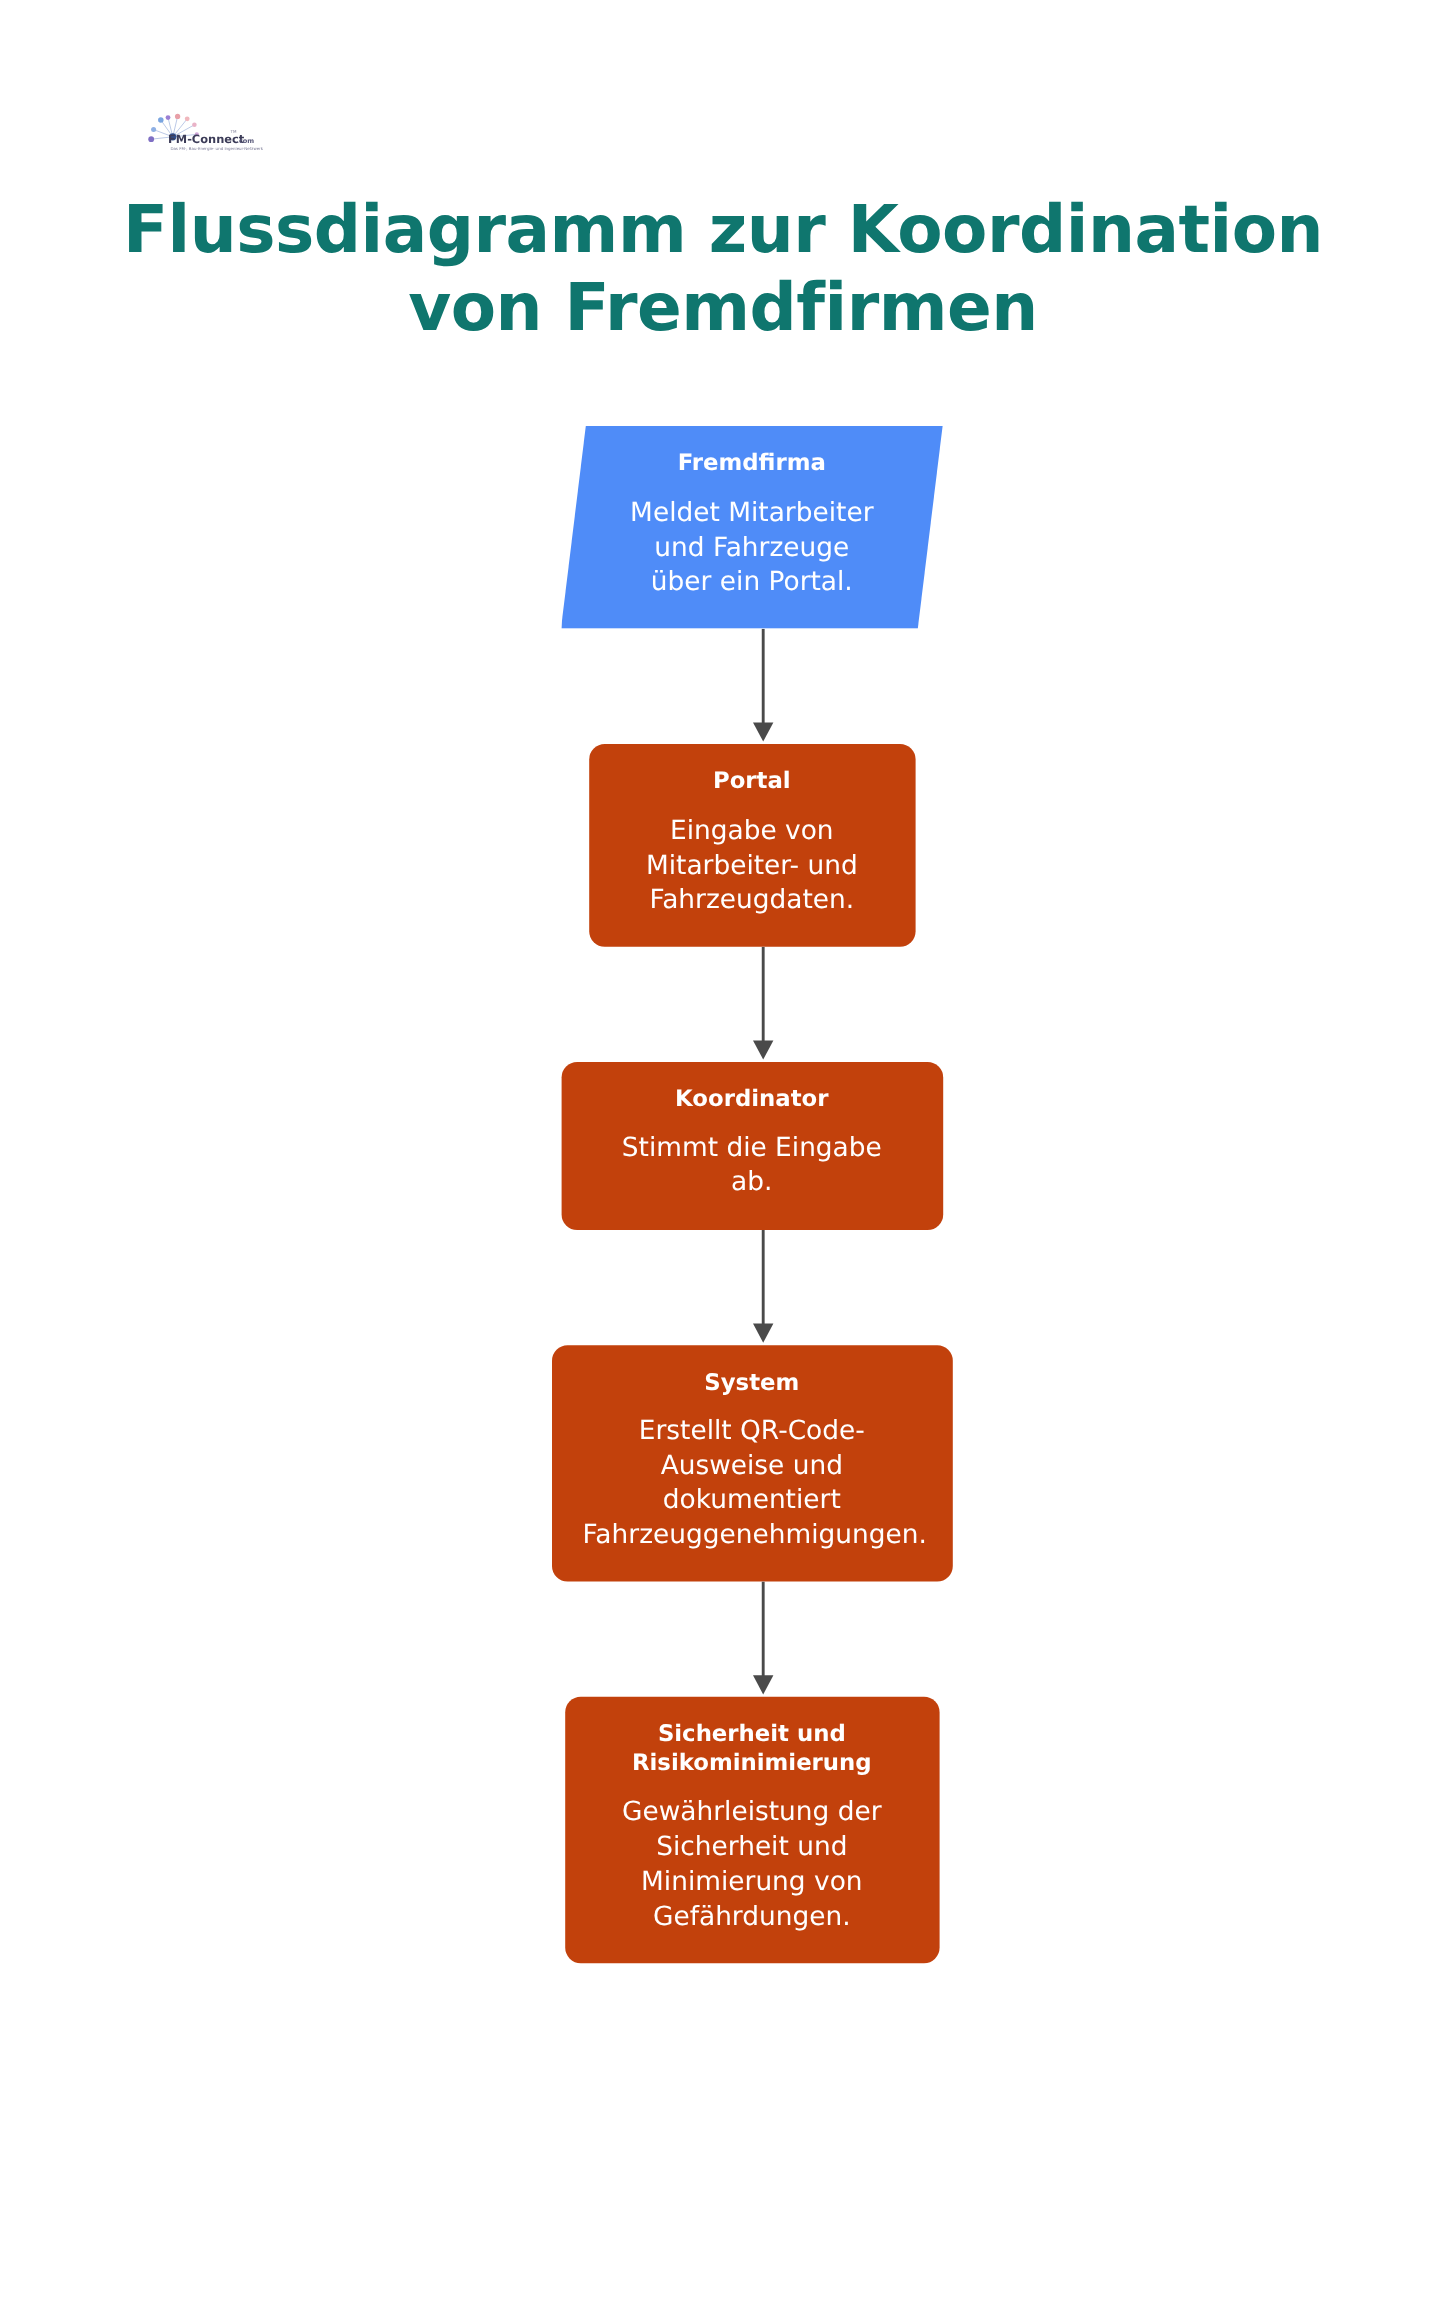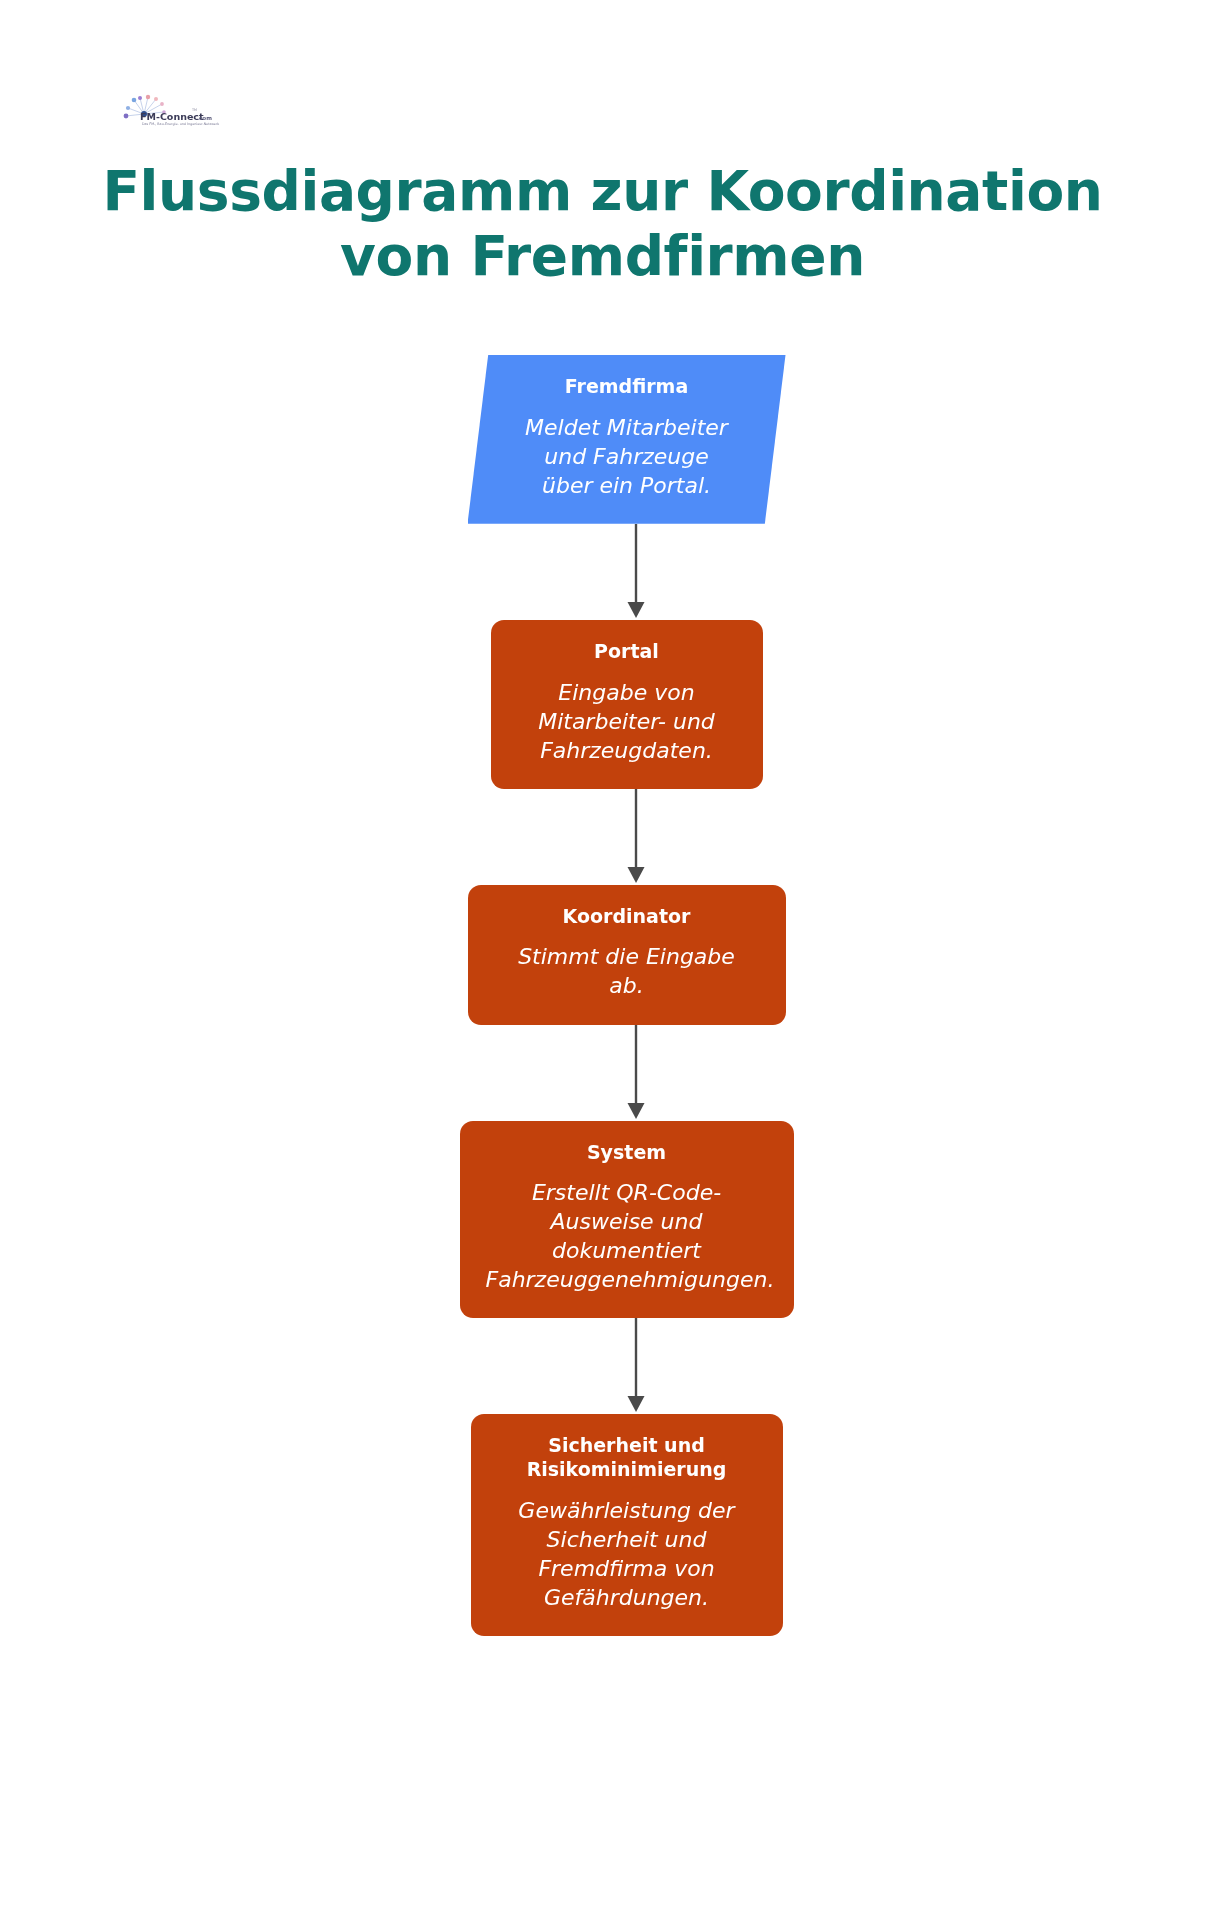--- a/index.html
+++ b/index.html
@@ -100,21 +100,20 @@
     margin: 0 0 14px 0;
     color: #ffffff;
   }
   .node-desc {
     font-size: 22px;
     font-weight: 400;
     line-height: 1.32;
     margin: 0;
     color: #ffffff;
     white-space: pre-line;
-    font-style: italic;
   }
 
   
   .n1 { width: 318px; }
   .n2 { width: 272px; }
   .n3 { width: 318px; }
   .n4 { width: 334px; }
   .n5 { width: 312px; }
 
   
@@ -243,19 +242,19 @@
         </svg>
       </div>
     </div>
 
     <div class="node-row">
       <div class="node n5">
         <div class="node-title" style="white-space:pre-line;">Sicherheit und
 Risikominimierung</div>
         <div class="node-desc">Gewährleistung der
 Sicherheit und
-Fremdfirma von
+Minimierung von
 Gefährdungen.</div>
       </div>
     </div>
 
   </div>
 </div>
 
 </body></html>

